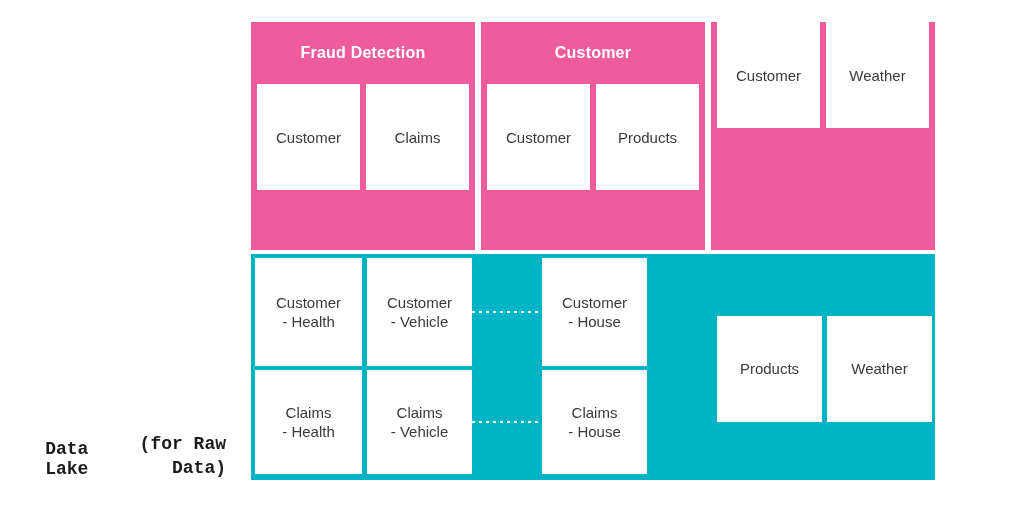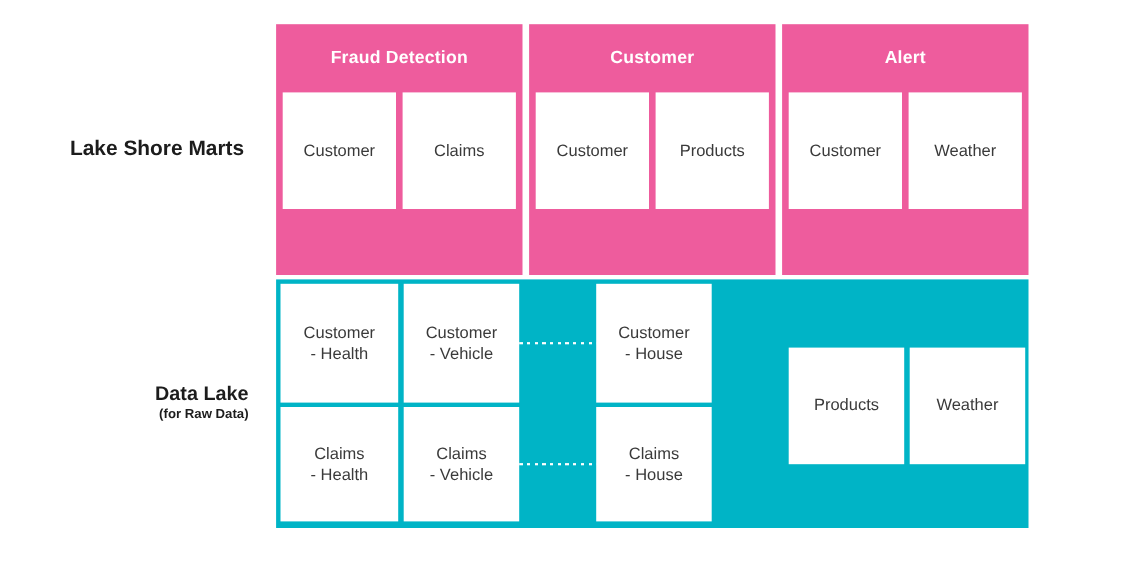--- a/index.html
+++ b/index.html
@@ -8,25 +8,25 @@
     font-family:"Liberation Sans", sans-serif; overflow:hidden;
   }
   
   .side-label-marts {
     position:absolute; left:0; top:22px; width:222px; height:228px;
     display:flex; align-items:center; justify-content:flex-end;
     font-size:19px; font-weight:bold; color:#1c1c1c;
   }
   .side-label-lake {
     position:absolute; left:0; top:254px; width:226px; height:226px;
-    display:flex; flex-direction:column; align-items:flex-end; justify-content:center;
-    color:#1c1c1c; text-align:right;
+    display:flex; flex-direction:row; align-items:flex-end; justify-content:center;
+    color:#1c1c1c; text-align:right;font-family:Liberation Mono, monospace;
   }
   .side-label-lake .title { font-size:18px; font-weight:bold; line-height:1.1; }
-  .side-label-lake .subtitle { font-size:12px; font-weight:bold; line-height:1.3; }
+  .side-label-lake .subtitle { font-size:18px; font-weight:bold; line-height:1.3; }
 
   
   .marts-row {
     position:absolute; left:251px; top:22px; width:684px; height:228px;
     display:flex; gap:6px;
   }
   .mart-group { flex:1; background:#ee5c9d; display:flex; flex-direction:column; }
   .mart-header {
     height:62px; display:flex; align-items:center; justify-content:center;
     color:#ffffff; font-size:16px; font-weight:600; letter-spacing:0.2px;
@@ -71,21 +71,20 @@
   }
   .logo .b { font-weight:bold; }
   .logo .r { font-weight:normal; }
   .logo sup { font-size:8px; vertical-align:6px; }
 </style>
 </head>
 <body>
 
 <div class="canvas">
 
-  <div class="side-label-marts">Lake Shore Marts</div>
 
   <div class="side-label-lake">
     <div class="title">Data Lake</div>
     <div class="subtitle">(for Raw Data)</div>
   </div>
 
   <div class="marts-row">
 
     <div class="mart-group">
       <div class="mart-header">Fraud Detection</div>
@@ -97,21 +96,20 @@
 
     <div class="mart-group">
       <div class="mart-header">Customer</div>
       <div class="mart-boxes">
         <div class="mart-box">Customer</div>
         <div class="mart-box">Products</div>
       </div>
     </div>
 
     <div class="mart-group">
-      <div class="mart-header">Alert</div>
       <div class="mart-boxes">
         <div class="mart-box">Customer</div>
         <div class="mart-box">Weather</div>
       </div>
     </div>
 
   </div>
 
   <div class="lake">
 

